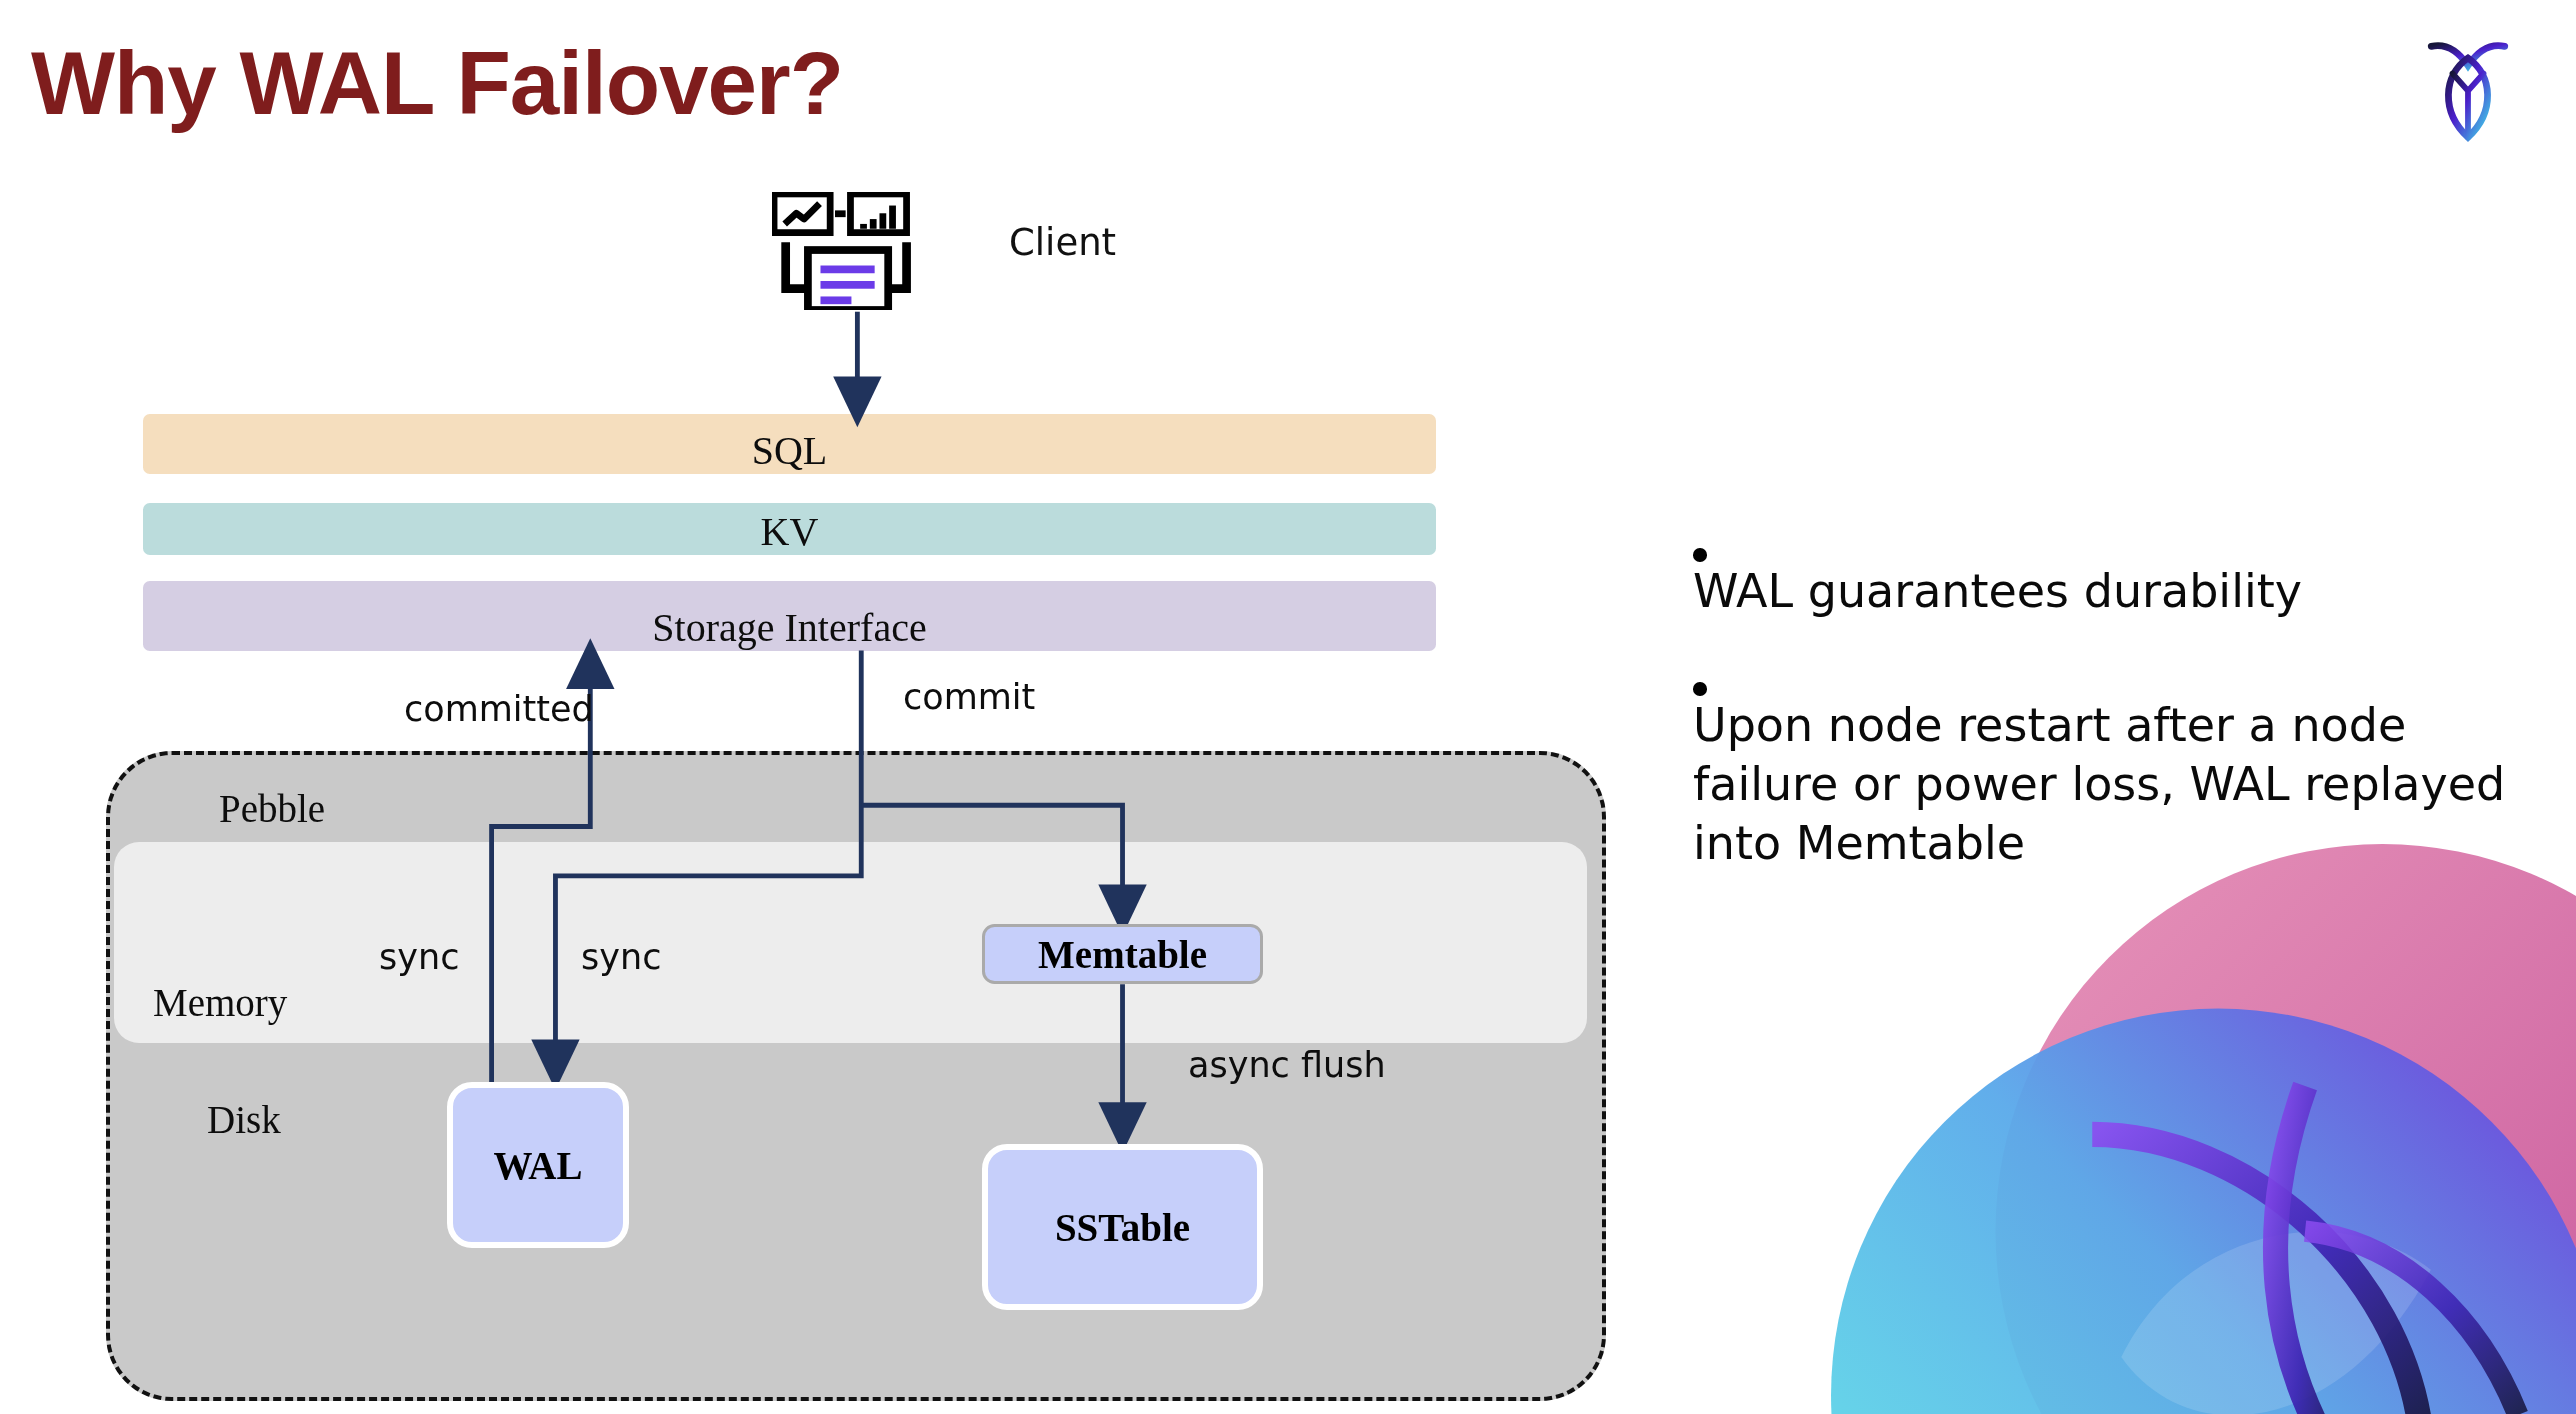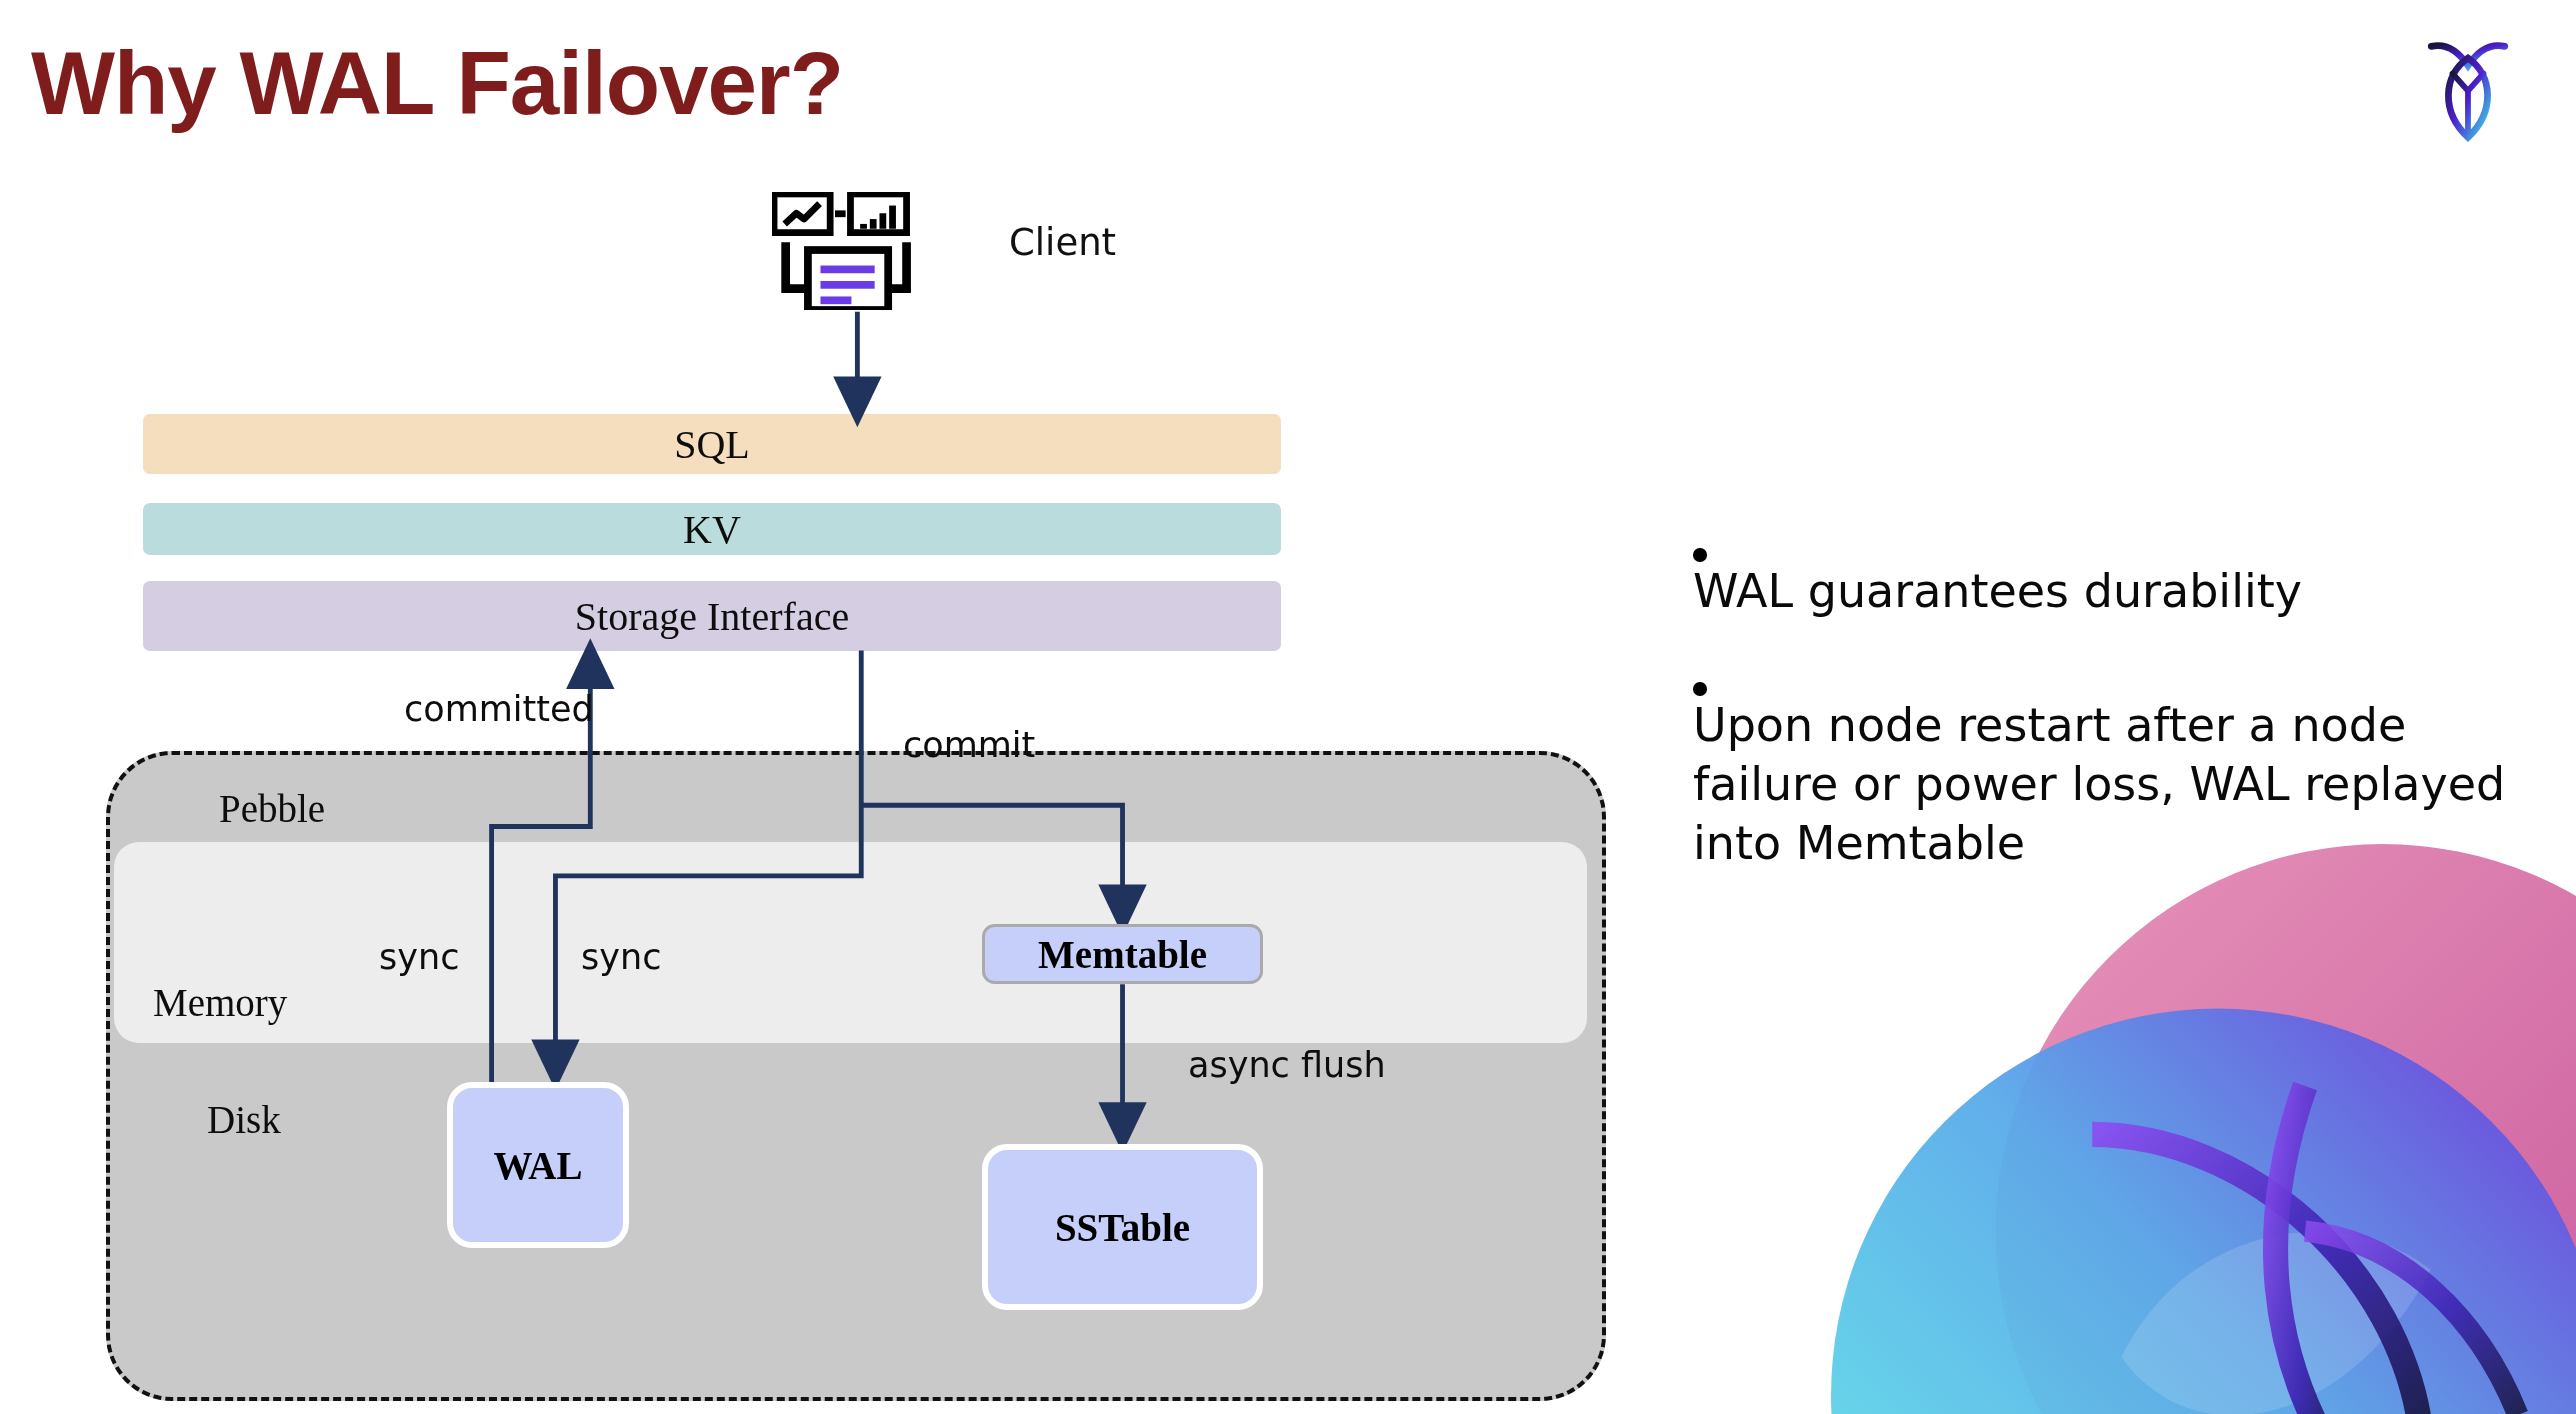--- a/index.html
+++ b/index.html
@@ -65,23 +65,23 @@
     top: 221px;
     font-size: 37px;
     color: #111111;
     font-family: "DejaVu Sans", sans-serif;
   }
 
   
   .stack-bar {
     position: absolute;
     left: 143px;
-    width: 1138px;
+    width: 1293px;
     display: flex;
-    align-items: center;
+    align-items: flex-end;
     justify-content: center;
     border-radius: 6.8px;
     font-family: "Liberation Serif", serif;
     font-size: 40px;
     color: #0d0d0d;
   }
   #bar-sql { top: 414px; height: 60px; background: #F5DEBE; }
   #bar-kv  { top: 503px; height: 52px; background: #BBDCDC; }
   #bar-storage { top: 581px; height: 70px; background: #D5CEE3; }
 
@@ -151,21 +151,21 @@
 
   
   .flow-label {
     position: absolute;
     font-family: "DejaVu Sans", sans-serif;
     font-size: 35px;
     color: #0d0d0d;
     white-space: nowrap;
   }
   #lbl-committed  { left: 404px;  top: 689px; }
-  #lbl-commit     { left: 903px;  top: 677px; margin-top: 48px; }
+  #lbl-commit     { left: 903px;  top: 677px; }
   #lbl-sync-left  { left: 379px;  top: 937px; }
   #lbl-sync-right { left: 581px;  top: 937px; }
   #lbl-async      { left: 1188px; top: 1045px; }
 
   
   #arrows {
     position: absolute;
     left: 0; top: 0;
     width: 2576px; height: 1415px;
     pointer-events: none;

